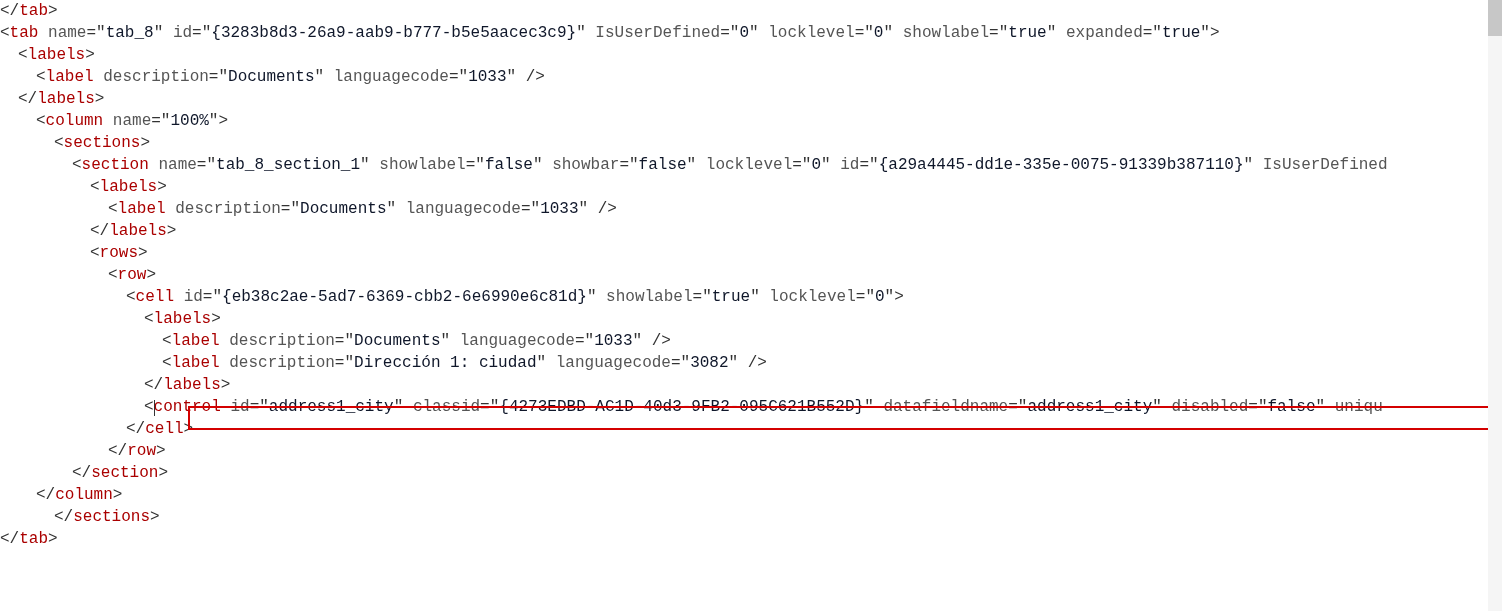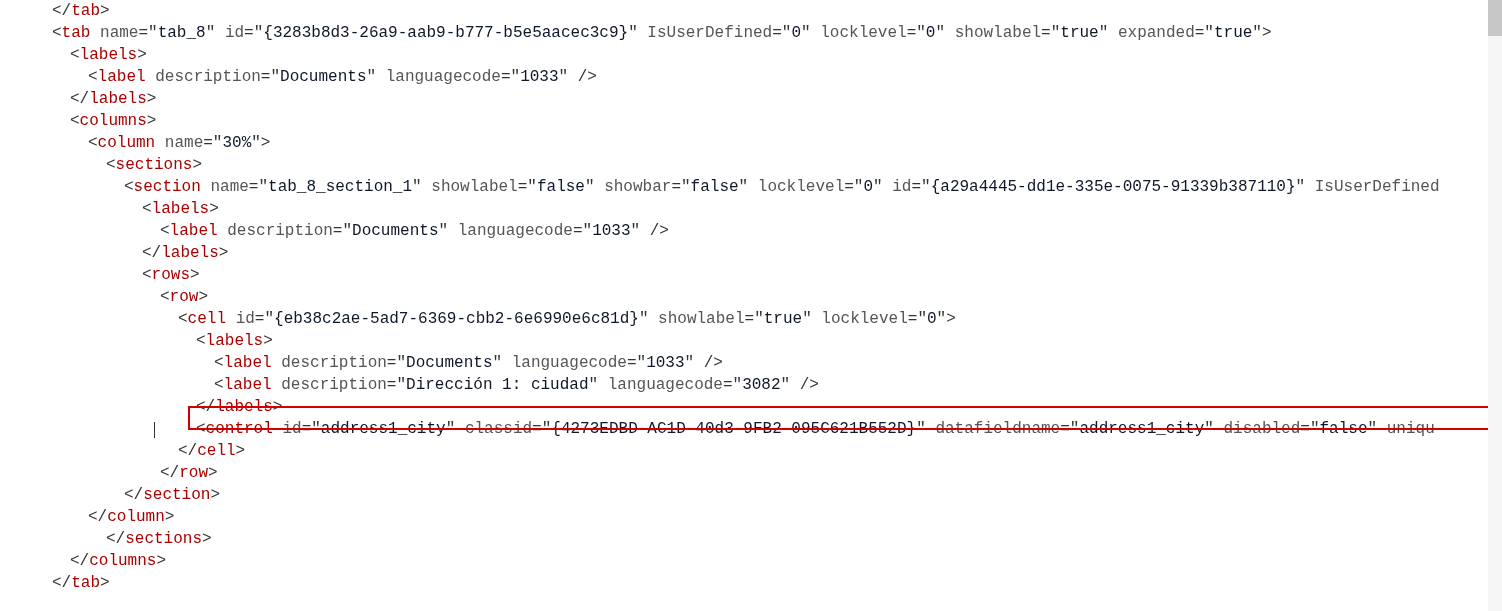--- a/index.html
+++ b/index.html
@@ -1,57 +1,55 @@
 <!DOCTYPE html>
 <html><head>
 <meta charset="utf-8">
 <style>
   html,body{margin:0;padding:0;background:#fff;font-family:Consolas,"Courier New",monospace;font-size:16px;color:#333;line-height:22px}
   .wrap{position:relative;width:1502px;height:611px;overflow:hidden;white-space:nowrap}
-  .ln{position:relative;padding-left:52px}
+  .ln{position:relative;}
   .ind{display:inline-block}
   .name{color:#a00}
   .attr{color:#555}
   .val{color:#0f172a}
   .punct{color:#333}
   .scroll{position:absolute;right:0;top:0;bottom:0;width:14px;background:#f5f5f5}
   .thumb{position:absolute;right:0;top:0;width:14px;height:36px;background:#c7c7c7}
   .hl{position:absolute;left:188px;top:406px;width:1303px;height:24px;border:2px solid #d40000;box-sizing:border-box;background:transparent;pointer-events:none}
   .cursor{display:inline-block;width:1px;height:16px;background:#333;vertical-align:-2px;margin-right:8px}
 </style>
 </head>
 <body>
 
 <div class="wrap">
   <div id="codebody">
       <div class="ln"><span class="ind" style="width: 0px;"></span><span><span class="punct">&lt;/</span><span class="name">tab</span><span class="punct">&gt;</span></span></div>
       <div class="ln"><span class="ind" style="width: 0px;"></span><span><span class="punct">&lt;</span><span class="name">tab</span> <span class="attr">name</span><span class="punct">="</span><span class="val">tab_8</span><span class="punct">"</span> <span class="attr">id</span><span class="punct">="</span><span class="val">{3283b8d3-26a9-aab9-b777-b5e5aacec3c9}</span><span class="punct">"</span> <span class="attr">IsUserDefined</span><span class="punct">="</span><span class="val">0</span><span class="punct">"</span> <span class="attr">locklevel</span><span class="punct">="</span><span class="val">0</span><span class="punct">"</span> <span class="attr">showlabel</span><span class="punct">="</span><span class="val">true</span><span class="punct">"</span> <span class="attr">expanded</span><span class="punct">="</span><span class="val">true</span><span class="punct">"&gt;</span></span></div>
       <div class="ln"><span class="ind" style="width: 18px;"></span><span><span class="punct">&lt;</span><span class="name">labels</span><span class="punct">&gt;</span></span></div>
       <div class="ln"><span class="ind" style="width: 36px;"></span><span><span class="punct">&lt;</span><span class="name">label</span> <span class="attr">description</span><span class="punct">="</span><span class="val">Documents</span><span class="punct">"</span> <span class="attr">languagecode</span><span class="punct">="</span><span class="val">1033</span><span class="punct">"</span> <span class="punct">/&gt;</span></span></div>
       <div class="ln"><span class="ind" style="width: 18px;"></span><span><span class="punct">&lt;/</span><span class="name">labels</span><span class="punct">&gt;</span></span></div>
-      <div class="ln"><span class="ind" style="width: 18px;"></span><span><span class="punct">&lt;</span><span class="name">columns</span><span class="punct">&gt;</span></span></div>
-      <div class="ln"><span class="ind" style="width: 36px;"></span><span><span class="punct">&lt;</span><span class="name">column</span> <span class="attr">name</span><span class="punct">="</span><span class="val">30%</span><span class="punct">"&gt;</span></span></div>
+      <div class="ln"><span class="ind" style="width: 36px;"></span><span><span class="punct">&lt;</span><span class="name">column</span> <span class="attr">name</span><span class="punct">="</span><span class="val">100%</span><span class="punct">"&gt;</span></span></div>
       <div class="ln"><span class="ind" style="width: 54px;"></span><span><span class="punct">&lt;</span><span class="name">sections</span><span class="punct">&gt;</span></span></div>
       <div class="ln"><span class="ind" style="width: 72px;"></span><span><span class="punct">&lt;</span><span class="name">section</span> <span class="attr">name</span><span class="punct">="</span><span class="val">tab_8_section_1</span><span class="punct">"</span> <span class="attr">showlabel</span><span class="punct">="</span><span class="val">false</span><span class="punct">"</span> <span class="attr">showbar</span><span class="punct">="</span><span class="val">false</span><span class="punct">"</span> <span class="attr">locklevel</span><span class="punct">="</span><span class="val">0</span><span class="punct">"</span> <span class="attr">id</span><span class="punct">="</span><span class="val">{a29a4445-dd1e-335e-0075-91339b387110}</span><span class="punct">"</span> <span class="attr">IsUserDefined</span></span></div>
       <div class="ln"><span class="ind" style="width: 90px;"></span><span><span class="punct">&lt;</span><span class="name">labels</span><span class="punct">&gt;</span></span></div>
       <div class="ln"><span class="ind" style="width: 108px;"></span><span><span class="punct">&lt;</span><span class="name">label</span> <span class="attr">description</span><span class="punct">="</span><span class="val">Documents</span><span class="punct">"</span> <span class="attr">languagecode</span><span class="punct">="</span><span class="val">1033</span><span class="punct">"</span> <span class="punct">/&gt;</span></span></div>
       <div class="ln"><span class="ind" style="width: 90px;"></span><span><span class="punct">&lt;/</span><span class="name">labels</span><span class="punct">&gt;</span></span></div>
       <div class="ln"><span class="ind" style="width: 90px;"></span><span><span class="punct">&lt;</span><span class="name">rows</span><span class="punct">&gt;</span></span></div>
       <div class="ln"><span class="ind" style="width: 108px;"></span><span><span class="punct">&lt;</span><span class="name">row</span><span class="punct">&gt;</span></span></div>
       <div class="ln"><span class="ind" style="width: 126px;"></span><span><span class="punct">&lt;</span><span class="name">cell</span> <span class="attr">id</span><span class="punct">="</span><span class="val">{eb38c2ae-5ad7-6369-cbb2-6e6990e6c81d}</span><span class="punct">"</span> <span class="attr">showlabel</span><span class="punct">="</span><span class="val">true</span><span class="punct">"</span> <span class="attr">locklevel</span><span class="punct">="</span><span class="val">0</span><span class="punct">"&gt;</span></span></div>
       <div class="ln"><span class="ind" style="width: 144px;"></span><span><span class="punct">&lt;</span><span class="name">labels</span><span class="punct">&gt;</span></span></div>
       <div class="ln"><span class="ind" style="width: 162px;"></span><span><span class="punct">&lt;</span><span class="name">label</span> <span class="attr">description</span><span class="punct">="</span><span class="val">Documents</span><span class="punct">"</span> <span class="attr">languagecode</span><span class="punct">="</span><span class="val">1033</span><span class="punct">"</span> <span class="punct">/&gt;</span></span></div>
       <div class="ln"><span class="ind" style="width: 162px;"></span><span><span class="punct">&lt;</span><span class="name">label</span> <span class="attr">description</span><span class="punct">="</span><span class="val">Dirección 1: ciudad</span><span class="punct">"</span> <span class="attr">languagecode</span><span class="punct">="</span><span class="val">3082</span><span class="punct">"</span> <span class="punct">/&gt;</span></span></div>
       <div class="ln"><span class="ind" style="width: 144px;"></span><span><span class="punct">&lt;/</span><span class="name">labels</span><span class="punct">&gt;</span></span></div>
       <div class="ln" style="position: relative;"><span class="ind" style="width: 144px;"></span><span style="position: absolute; left: 154px; top: 3px;"><span class="cursor"></span></span><span><span class="punct">&lt;</span><span class="name">control</span> <span class="attr">id</span><span class="punct">="</span><span class="val">address1_city</span><span class="punct">"</span> <span class="attr">classid</span><span class="punct">="</span><span class="val">{4273EDBD-AC1D-40d3-9FB2-095C621B552D}</span><span class="punct">"</span> <span class="attr">datafieldname</span><span class="punct">="</span><span class="val">address1_city</span><span class="punct">"</span> <span class="attr">disabled</span><span class="punct">="</span><span class="val">false</span><span class="punct">"</span> <span class="attr">uniqu</span></span></div>
       <div class="ln"><span class="ind" style="width: 126px;"></span><span><span class="punct">&lt;/</span><span class="name">cell</span><span class="punct">&gt;</span></span></div>
       <div class="ln"><span class="ind" style="width: 108px;"></span><span><span class="punct">&lt;/</span><span class="name">row</span><span class="punct">&gt;</span></span></div>
       <div class="ln"><span class="ind" style="width: 72px;"></span><span><span class="punct">&lt;/</span><span class="name">section</span><span class="punct">&gt;</span></span></div>
       <div class="ln"><span class="ind" style="width: 36px;"></span><span><span class="punct">&lt;/</span><span class="name">column</span><span class="punct">&gt;</span></span></div>
       <div class="ln"><span class="ind" style="width: 54px;"></span><span><span class="punct">&lt;/</span><span class="name">sections</span><span class="punct">&gt;</span></span></div>
-      <div class="ln"><span class="ind" style="width: 18px;"></span><span><span class="punct">&lt;/</span><span class="name">columns</span><span class="punct">&gt;</span></span></div>
       <div class="ln"><span class="ind" style="width: 0px;"></span><span><span class="punct">&lt;/</span><span class="name">tab</span><span class="punct">&gt;</span></span></div>
     </div>
   <div class="hl"></div>
   <div class="scroll">
     <div class="thumb"></div>
   </div>
 </div>
 
 </body></html>

